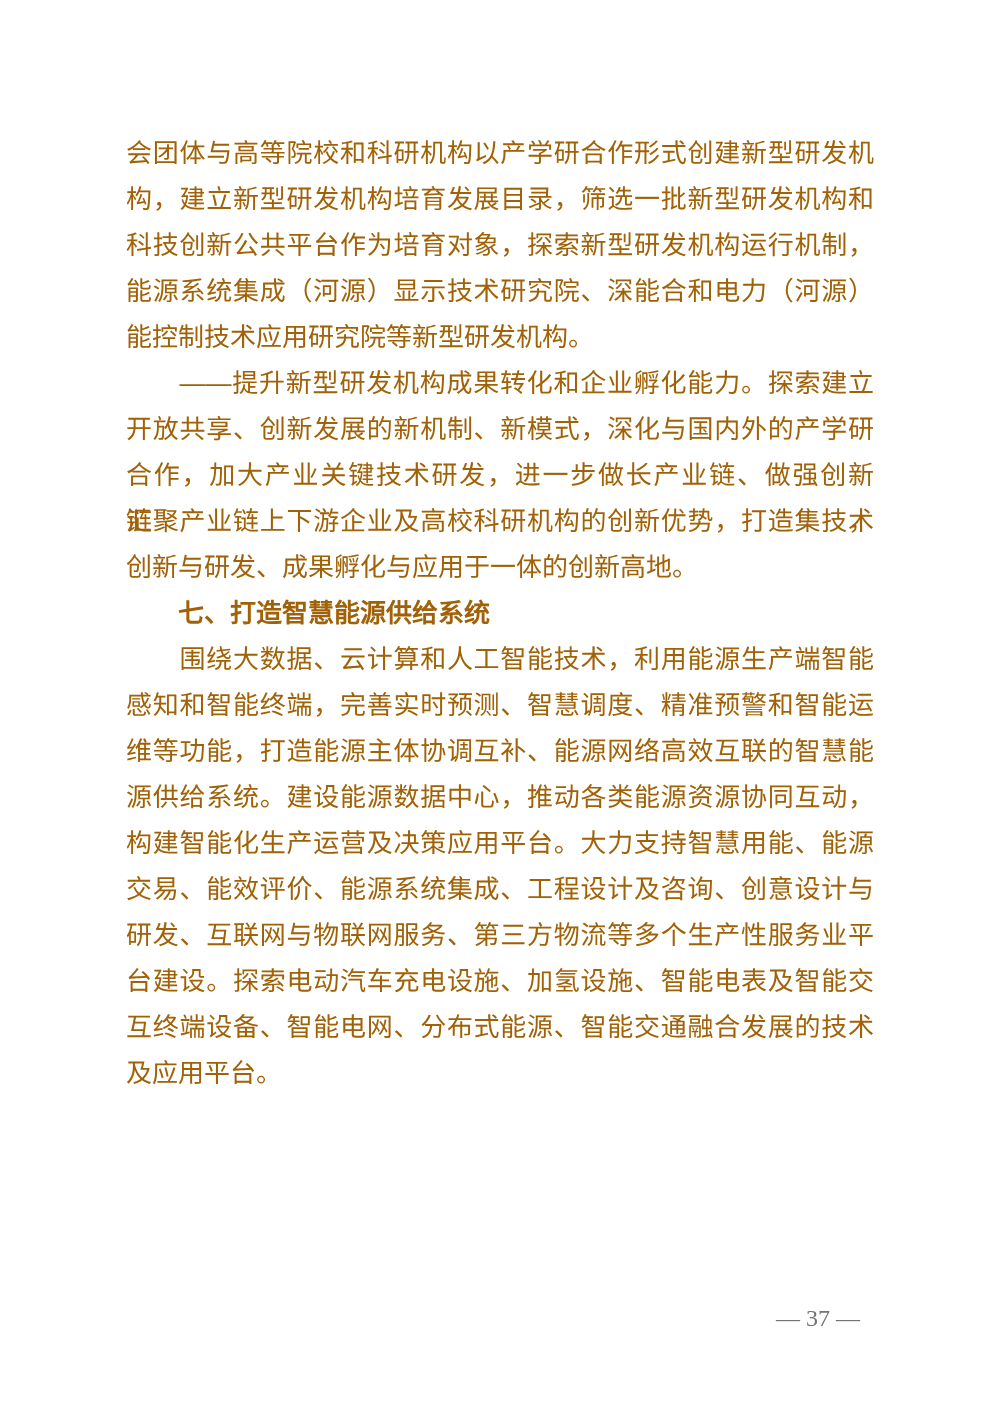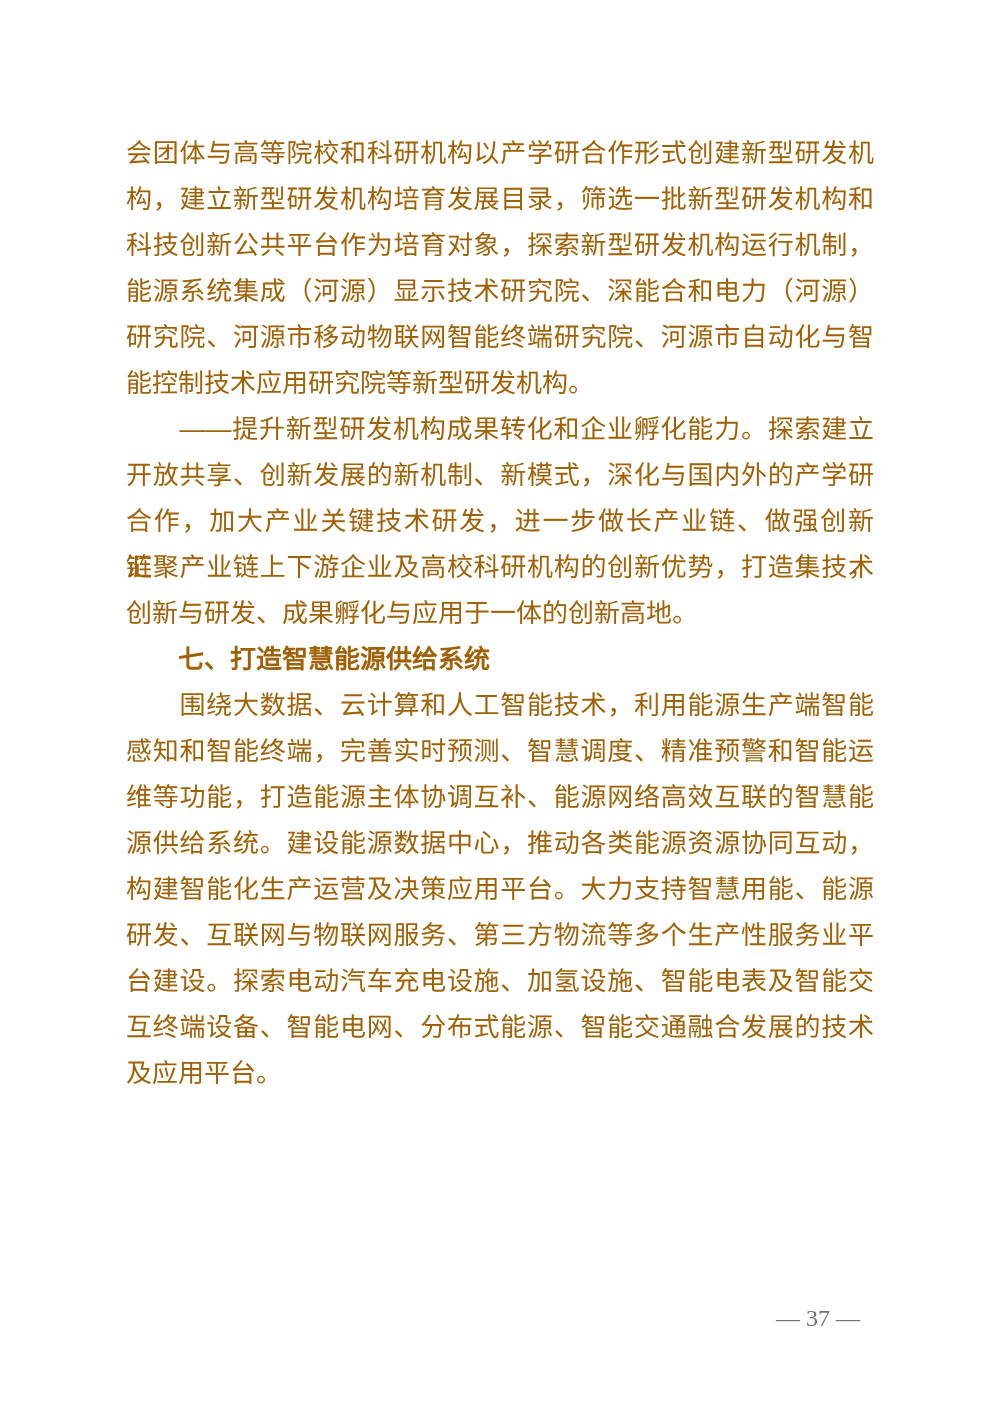--- a/index.html
+++ b/index.html
@@ -51,33 +51,33 @@
 </style>
 </head>
 <body>
 
 <div class="page">
   <div class="textcol">
       <div class="line">会团体与高等院校和科研机构以产学研合作形式创建新型研发机</div>
       <div class="line">构，建立新型研发机构培育发展目录，筛选一批新型研发机构和</div>
       <div class="line">科技创新公共平台作为培育对象，探索新型研发机构运行机制，</div>
       <div class="line">能源系统集成（河源）显示技术研究院、深能合和电力（河源）</div>
-      <div class="line">研究院、河源市移动物联网智能终端研究院、河源市自动化与智</div>
       <div class="line para-end">能控制技术应用研究院等新型研发机构。</div>
       <div class="line">　　——提升新型研发机构成果转化和企业孵化能力。探索建立</div>
       <div class="line">开放共享、创新发展的新机制、新模式，深化与国内外的产学研</div>
       <div class="line">合作，加大产业关键技术研发，进一步做长产业链、做强创新链，</div>
       <div class="line">汇聚产业链上下游企业及高校科研机构的创新优势，打造集技术</div>
       <div class="line para-end">创新与研发、成果孵化与应用于一体的创新高地。</div>
       <div class="line heading para-end">　　七、打造智慧能源供给系统</div>
       <div class="line">　　围绕大数据、云计算和人工智能技术，利用能源生产端智能</div>
       <div class="line">感知和智能终端，完善实时预测、智慧调度、精准预警和智能运</div>
       <div class="line">维等功能，打造能源主体协调互补、能源网络高效互联的智慧能</div>
       <div class="line">源供给系统。建设能源数据中心，推动各类能源资源协同互动，</div>
       <div class="line">构建智能化生产运营及决策应用平台。大力支持智慧用能、能源</div>
+      <div class="line">交易、能效评价、能源系统集成、工程设计及咨询、创意设计与</div>
       <div class="line">研发、互联网与物联网服务、第三方物流等多个生产性服务业平</div>
       <div class="line">台建设。探索电动汽车充电设施、加氢设施、智能电表及智能交</div>
       <div class="line">互终端设备、智能电网、分布式能源、智能交通融合发展的技术</div>
       <div class="line para-end">及应用平台。</div>
     </div>
   <div class="footer">
     <span>— 37 —</span>
   </div>
 </div>
 

